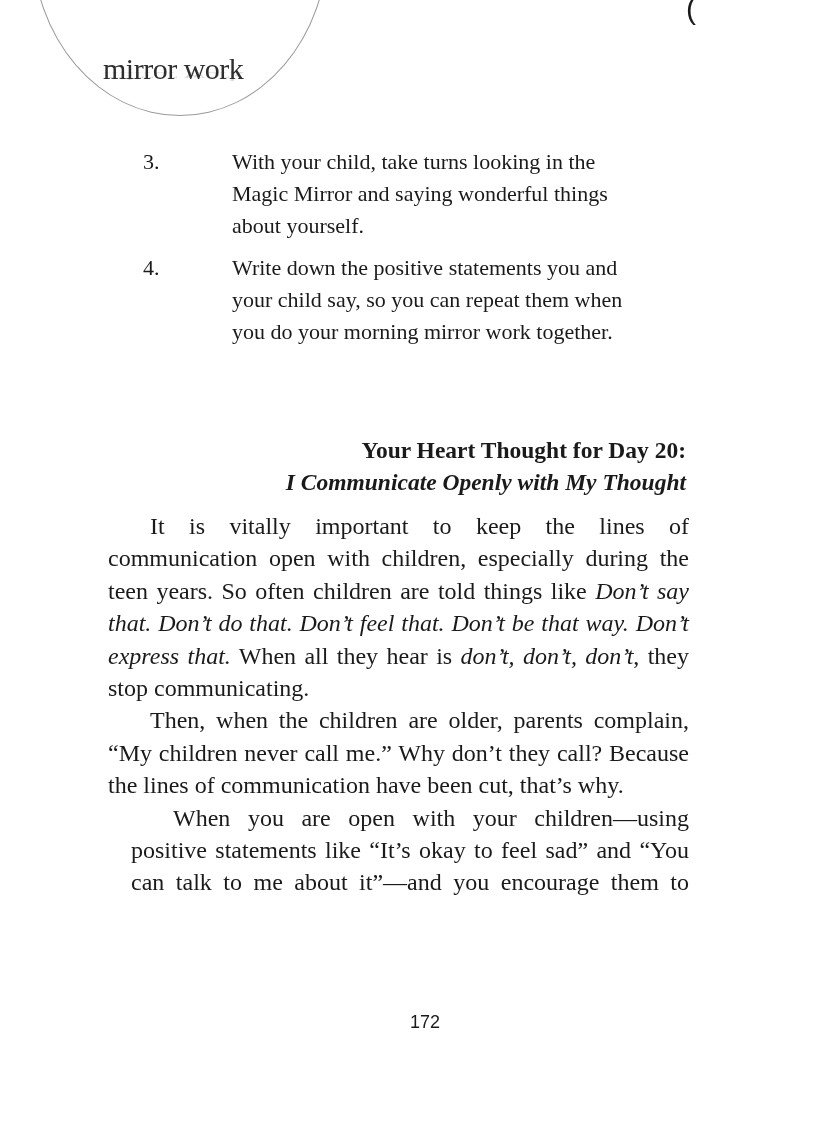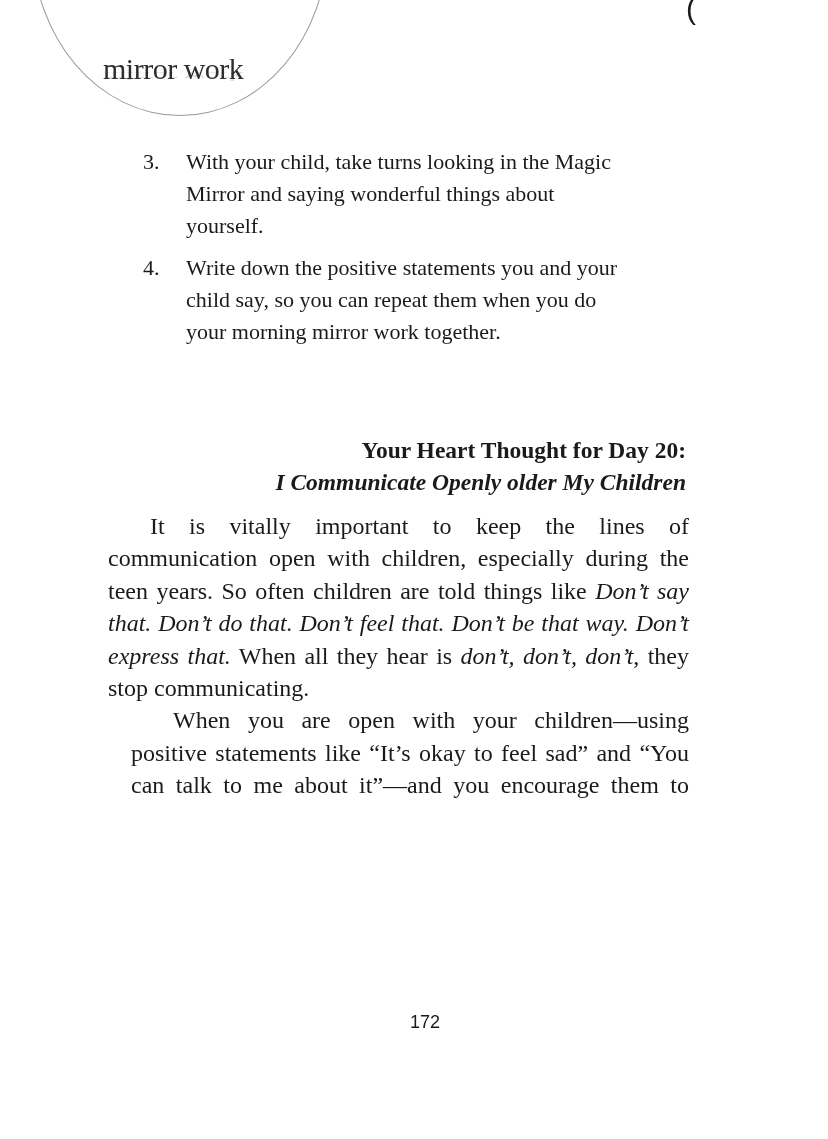--- a/index.html
+++ b/index.html
@@ -4,21 +4,21 @@
 <style>
   html, body { margin: 0; padding: 0; background: #ffffff; }
   body { width: 828px; height: 1139px; position: relative; overflow: hidden; color: #1a1a1a; font-family: "Liberation Serif", serif; }
   .arc { position: absolute; left: 32px; top: -230px; width: 296px; height: 346px; border-radius: 50%; border: 1.5px solid #9a9a9a; border-top-color: transparent; box-sizing: border-box; }
   .brand { position: absolute; left: 103px; top: 52px; font-family: "Liberation Serif", serif; font-size: 30px; letter-spacing: -0.5px; color: #2e2e2e; }
   .brand-reflect { position: absolute; left: 103px; top: 84px; font-size: 30px; letter-spacing: -0.5px; color: #2e2e2e; transform: scaleY(-0.45); transform-origin: top; opacity: 0.18; font-family: "Liberation Serif", serif; }
   .corner-mark { position: absolute; left: 686px; top: -8px; font-size: 30px; color: #1a1a1a; font-family: "Liberation Sans", sans-serif; }
   .list { position: absolute; left: 143px; top: 146px; width: 500px; font-size: 22px; line-height: 32px; }
   .list-item { display: flex; margin-bottom: 10px; }
   .list-num { width: 43px; flex: none; }
-  .list-text { width: 445px; }
+  .list-text { width: 445px; margin-left: 46px; }
   .heading { position: absolute; left: 100px; top: 434px; width: 586px; text-align: right; font-weight: bold; font-size: 23.5px; line-height: 32px; }
   .heading .sub { font-style: italic; }
   .body { position: absolute; left: 108px; top: 510px; width: 581px; font-size: 24px; line-height: 32.4px; text-align: justify; }
   .body p { margin: 0; text-indent: 42px; }
   .pnum { position: absolute; left: 0; width: 786px; top: 1012px; text-align: center; font-family: "Liberation Sans", sans-serif; font-size: 18px; color: #1a1a1a; padding-left: 32px; }
 </style>
 </head>
 <body>
 
 <div class="arc"></div>
@@ -32,21 +32,22 @@
     <span class="list-text">With your child, take turns looking in the Magic Mirror and saying wonderful things about yourself.</span>
   </div>
   <div class="list-item">
     <span class="list-num">4.</span>
     <span class="list-text">Write down the positive statements you and your child say, so you can repeat them when you do your morning mirror work together.</span>
   </div>
 </div>
 
 <div class="heading">
   <div>Your Heart Thought for Day 20:</div>
-  <div class="sub">I Communicate Openly older My Children</div>
+  <div class="sub">I Communicate Openly with My Thought</div>
 </div>
 
 <div class="body">
   <p><span>It is vitally important to keep the lines of communication open with children, especially during the teen years. So often children are told things like </span><em>Don’t say that. Don’t do that. Don’t feel that. Don’t be that way. Don’t express that.</em><span> When all they hear is </span><em>don’t, don’t, don’t</em><span>, they stop communicating.</span></p>
+  <p>Then, when the children are older, parents complain, “My children never call me.” Why don’t they call? Because the lines of communication have been cut, that’s why.</p>
   <p style="text-align-last: justify; margin-left: 23px;">When you are open with your children—using positive statements like “It’s okay to feel sad” and “You can talk to me about it”—and you encourage them to</p>
 </div>
 
 <div class="pnum">172</div>
 
 </body></html>

